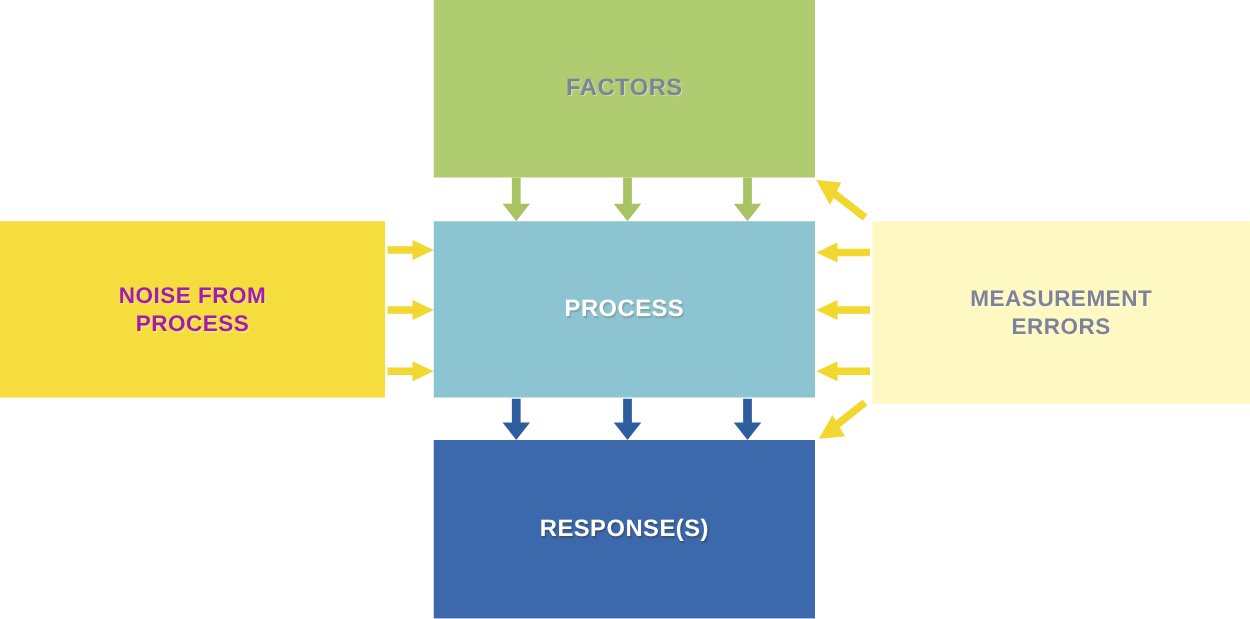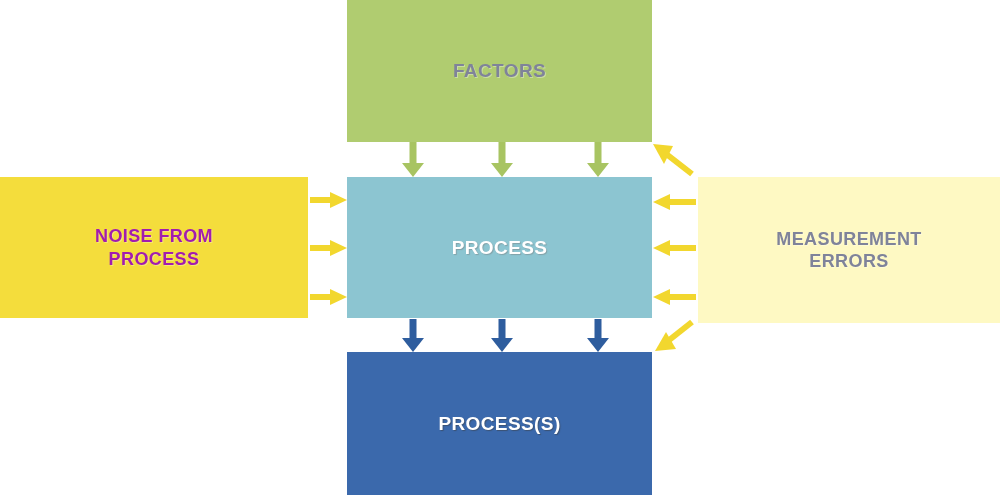--- a/index.html
+++ b/index.html
@@ -115,21 +115,21 @@
 
   <div class="box" id="box-factors">
     <span class="label">FACTORS</span>
   </div>
 
   <div class="box" id="box-process">
     <span class="label">PROCESS</span>
   </div>
 
   <div class="box" id="box-response">
-    <span class="label">PROCESS(S)</span>
+    <span class="label">RESPONSE(S)</span>
   </div>
 
   <div class="box" id="box-noise">
     <span class="label">NOISE FROM
 PROCESS</span>
   </div>
 
   <div class="box" id="box-measurement">
     <span class="label">MEASUREMENT
 ERRORS</span>

